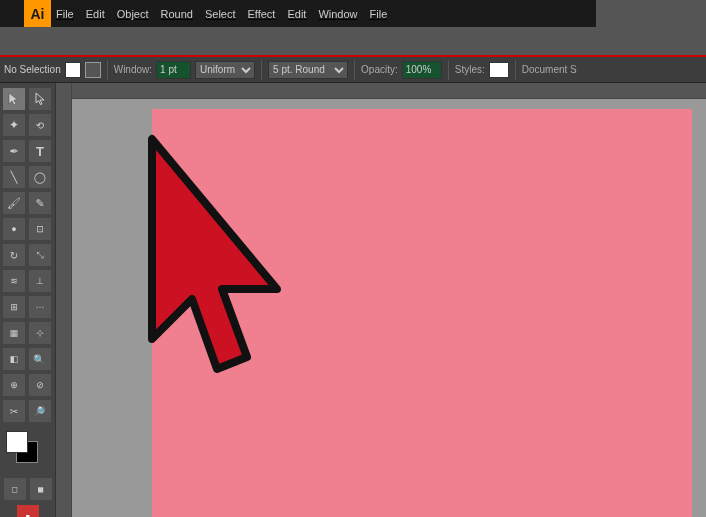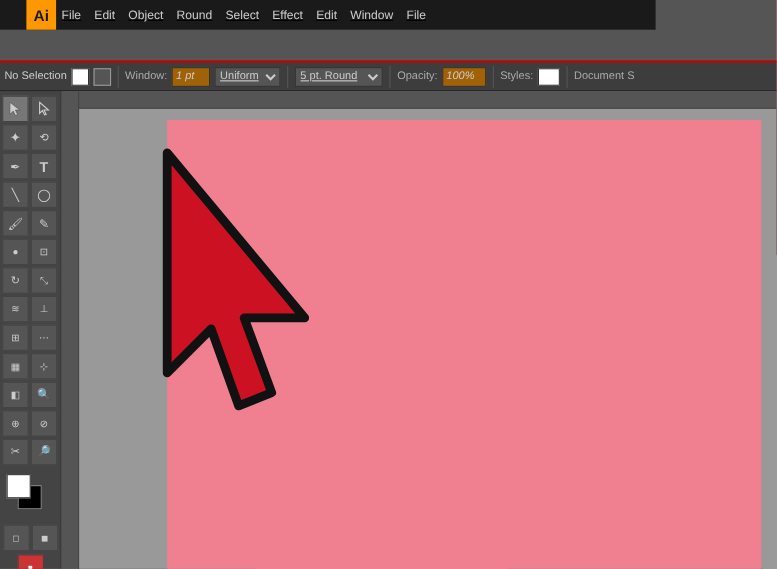--- a/index.html
+++ b/index.html
@@ -39,27 +39,26 @@
       align-items: center;
       padding: 0 4px;
       gap: 4px;
       margin-top: 28px;
     }
     .tb-item {
       display: flex; align-items: center; gap: 2px; color: #ccc; font-size: 10px;
     }
     .tb-label { color: #aaa; font-size: 10px; }
     .tb-input {
-      background: #a16207; border: 1px solid #333; color: #ccc; font-size: 10px;
-      height: 18px; padding: 0 3px; font-style: italic;
+      background: #14532d; border: 1px solid #333; color: #ccc; font-size: 10px;
+      height: 18px; padding: 0 3px;
     }
     .tb-select {
       background: #555; border: 1px solid #333; color: #ccc; font-size: 10px;
       height: 18px;
-      text-decoration: underline;
     }
     .tb-swatch {
       width: 16px; height: 16px; background: #fff; border: 1px solid #333;
     }
     .tb-swatch-dark {
       width: 16px; height: 16px; background: #555; border: 1px solid #999;
     }
     .tb-sep { width: 1px; height: 20px; background: #555; margin: 0 2px; }
 
     

